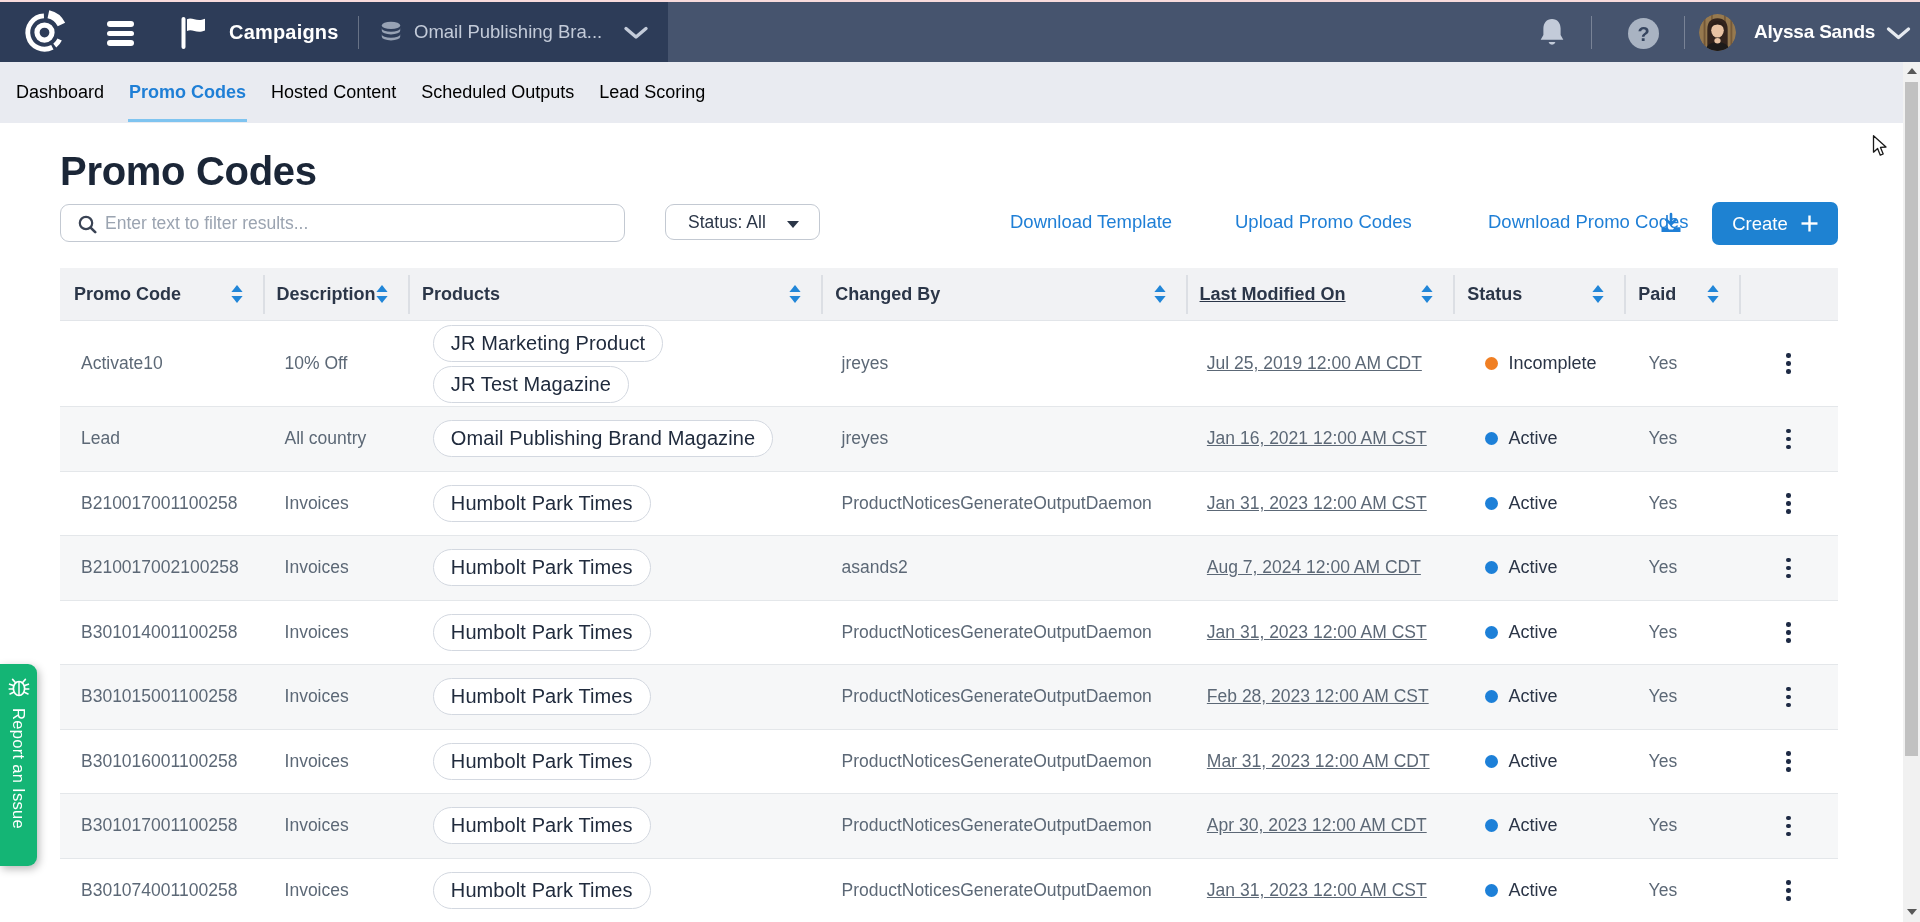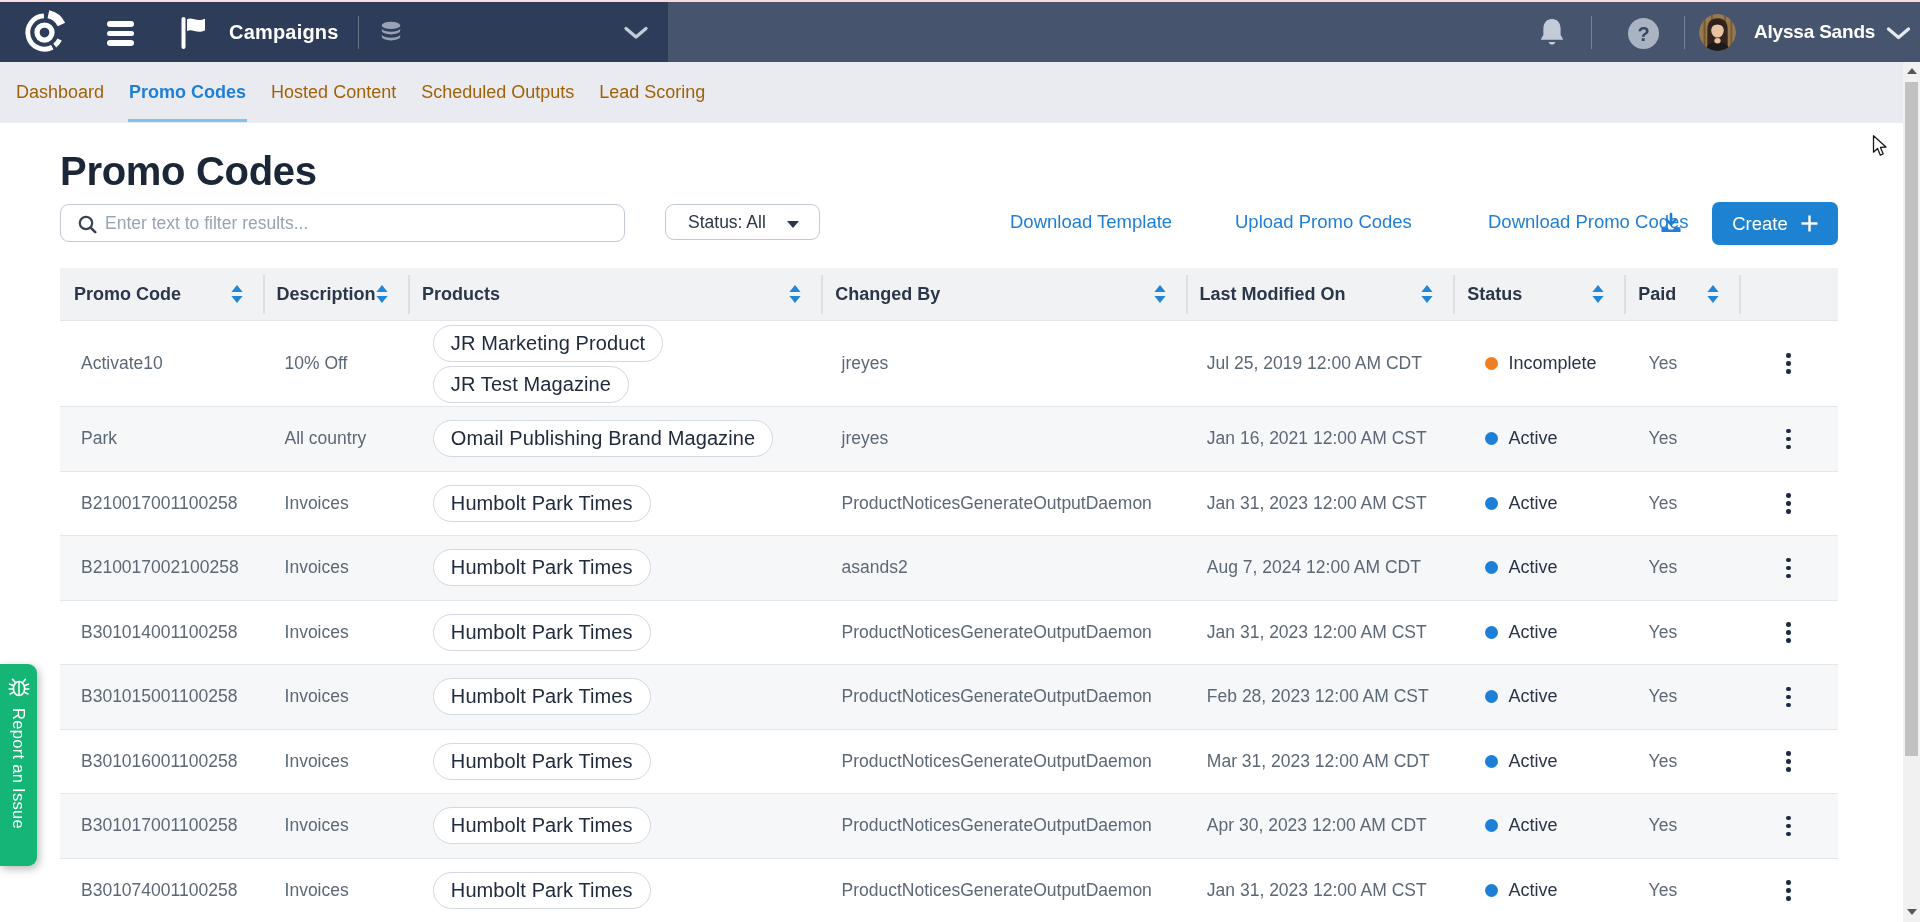--- a/index.html
+++ b/index.html
@@ -27,21 +27,21 @@
   .brand-label { position: absolute; left: 46px; top: 0; height: 60px; display: flex; align-items: center; font-size: 18.5px; font-weight: 500; color: #c3cbd9; }
   .brand-chevron { position: absolute; left: 255px; top: 24px; }
   .bell-wrap { position: absolute; left: 1537px; top: 15px; width: 30px; height: 32px; cursor: pointer; }
   .help-wrap { position: absolute; left: 1628px; top: 16px; width: 31px; height: 31px; cursor: pointer; }
   .avatar { position: absolute; left: 1699px; top: 12px; width: 37px; height: 37px; border-radius: 50%; overflow: hidden; cursor: pointer; }
   .user-name { position: absolute; left: 1754px; top: 0; height: 60px; display: flex; align-items: center; font-size: 19px; font-weight: 700; letter-spacing: -0.2px; color: #ffffff; cursor: pointer; }
   .user-chevron { position: absolute; left: 1886px; top: 24px; cursor: pointer; }
 
   
   .subnav { position: absolute; top: 62px; left: 0; width: 1920px; height: 61px; background: #e9ebf1; display: flex; align-items: center; padding-left: 16px; gap: 25px; }
-  .subnav-item { position: relative; height: 61px; display: flex; align-items: center; font-size: 18px; color: #a16207; cursor: pointer; }
+  .subnav-item { position: relative; height: 61px; display: flex; align-items: center; font-size: 18px; color: #000000; cursor: pointer; }
   .subnav-item.active { color: #1f7fd6; font-weight: 700; }
   .subnav-item.active::after { content: ""; position: absolute; left: -1px; right: -1px; bottom: 1px; height: 3px; background: #7fc4f0; }
 
   
   .page-title { position: absolute; left: 60px; top: 149px; font-size: 40px; font-weight: 700; color: #1b2637; letter-spacing: -0.3px; }
 
   
   .search-box { position: absolute; left: 60px; top: 204px; width: 565px; height: 38px; border: 1px solid #c3c9d2; border-radius: 9px; background: #fff; }
   .search-box svg { position: absolute; left: 17px; top: 10px; }
   .search-input { position: absolute; left: 44px; top: 1px; width: 505px; height: 34px; border: none; outline: none; font-size: 17.5px; font-family: "Liberation Sans", sans-serif; color: #2b3648; background: transparent; }
@@ -56,21 +56,21 @@
   .download-icon { position: absolute; left: 1659px; top: 211px; cursor: pointer; }
   .create-btn { position: absolute; left: 1712px; top: 202px; width: 126px; height: 43px; background: #1e82d2; border: none; border-radius: 7px; color: #ffffff; font-size: 18.5px; font-family: "Liberation Sans", sans-serif; display: flex; align-items: center; justify-content: center; gap: 13px; cursor: pointer; }
 
   
   .ptable { position: absolute; left: 60px; top: 268px; width: 1778px; }
   .thead { display: flex; height: 53px; background: #f1f2f4; border-bottom: 1px solid #e2e5e9; }
   .th { position: relative; display: flex; align-items: center; justify-content: space-between; padding: 0 20px 0 14px; font-size: 18px; font-weight: 700; color: #2b3648; }
   .th:not(:first-child)::before { content: ""; position: absolute; left: 0; top: 7px; height: 39px; width: 2px; background: #dcdfe4; }
   .sort-btn { width: 12px; height: 18px; cursor: pointer; flex: none; }
   .c0 { width: 205px; } .c1 { width: 147px; } .c2 { width: 419px; } .c3 { width: 369px; }
-  .c4 { width: 271px; } .c5 { width: 173px; } .c6 { width: 116px; } .c7 { width: 100px; }
+  .c4 { width: 271px; text-decoration: underline; } .c5 { width: 173px; } .c6 { width: 116px; } .c7 { width: 100px; }
   .trow { display: flex; height: 64.5px; background: #ffffff; border-bottom: 1px solid #e4e7ea; }
   .trow.alt { background: #f6f7f8; }
   .trow.tall { height: 86px; }
   .td { display: flex; align-items: center; font-size: 17.5px; color: #5c6876; }
   .td.c0 { padding-left: 21px; }
   .td.c1 { padding-left: 22px; }
   .td.c2 { padding-left: 25px; }
   .td.c3 { padding-left: 20px; }
   .td.c4 { padding-left: 21px; }
   .td.c5 { padding-left: 31px; }
@@ -126,20 +126,21 @@
     <div class="navbar-app">Campaigns</div>
     <div class="nav-divider" style="left: 358px;"></div>
     <div class="brand-select">
       <div class="db-icon">
         <svg width="22" height="23" viewBox="0 0 22 23">
           <ellipse cx="11" cy="4.4" rx="9.2" ry="3.6" fill="#97a2b4"></ellipse>
           <path d="M1.8 7.2 v2.6 a9.2 3.6 0 0 0 18.4 0 V7.2 a9.2 3.6 0 0 1 -18.4 0 Z" fill="#97a2b4"></path>
           <path d="M1.8 13.2 v2.6 a9.2 3.6 0 0 0 18.4 0 V13.2 a9.2 3.6 0 0 1 -18.4 0 Z" fill="#97a2b4"></path>
         </svg>
       </div>
+      <div class="brand-label">Omail Publishing Bra...</div>
       <div class="brand-chevron">
         <svg width="26" height="14" viewBox="0 0 26 14">
           <polyline points="3,2.5 13,11 23,2.5" fill="none" stroke="#c3cbd9" stroke-width="3.4" stroke-linecap="round" stroke-linejoin="round"></polyline>
         </svg>
       </div>
     </div>
   </div>
 
   <div class="bell-wrap">
     <svg width="30" height="32" viewBox="0 0 24 26">
@@ -298,21 +299,21 @@
         <div class="td c6">Yes</div>
         <div class="td c7">
           <button class="kebab">
             <span></span>
             <span></span>
             <span></span>
           </button>
         </div>
       </div>
       <div class="trow alt">
-        <div class="td c0">Park</div>
+        <div class="td c0">Lead</div>
         <div class="td c1">All country</div>
         <div class="td c2">
           <div class="pills">
             <span class="pill">Omail Publishing Brand Magazine</span>
           </div>
         </div>
         <div class="td c3">jreyes</div>
         <div class="td c4">Jan 16, 2021 12:00 AM CST</div>
         <div class="td c5">
           <span class="status-dot" style="background: rgb(29, 128, 216);"></span>

